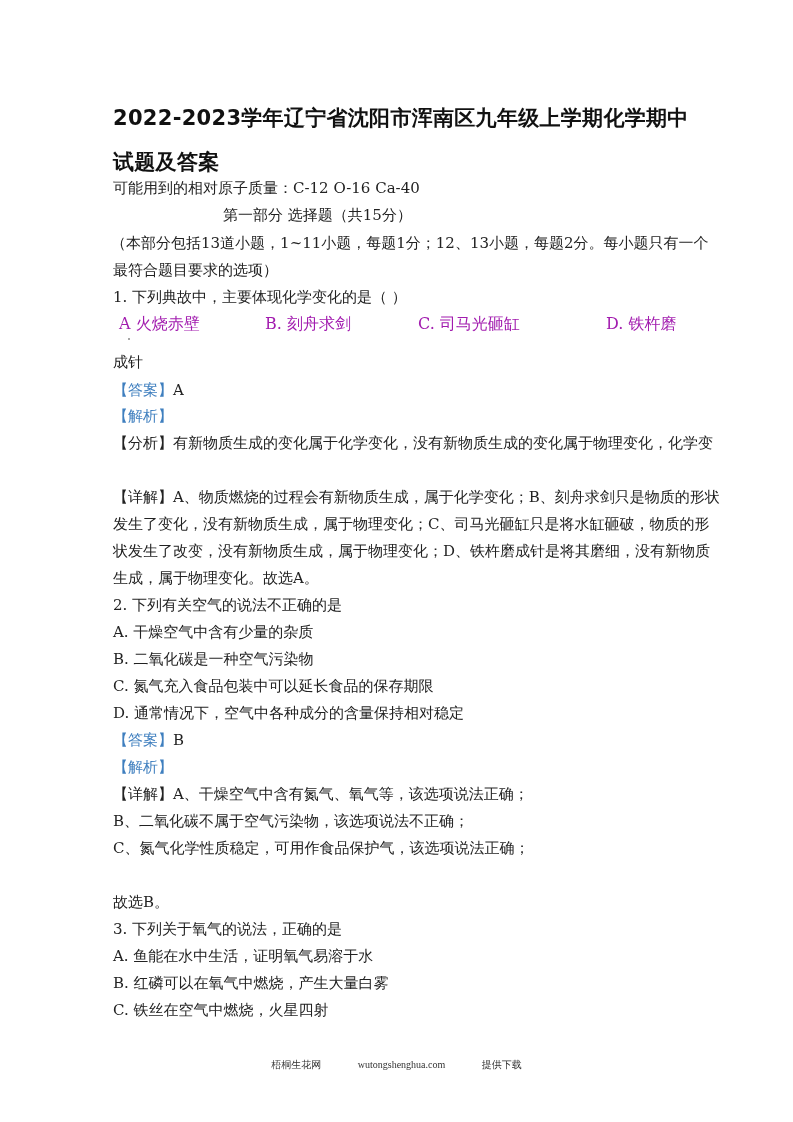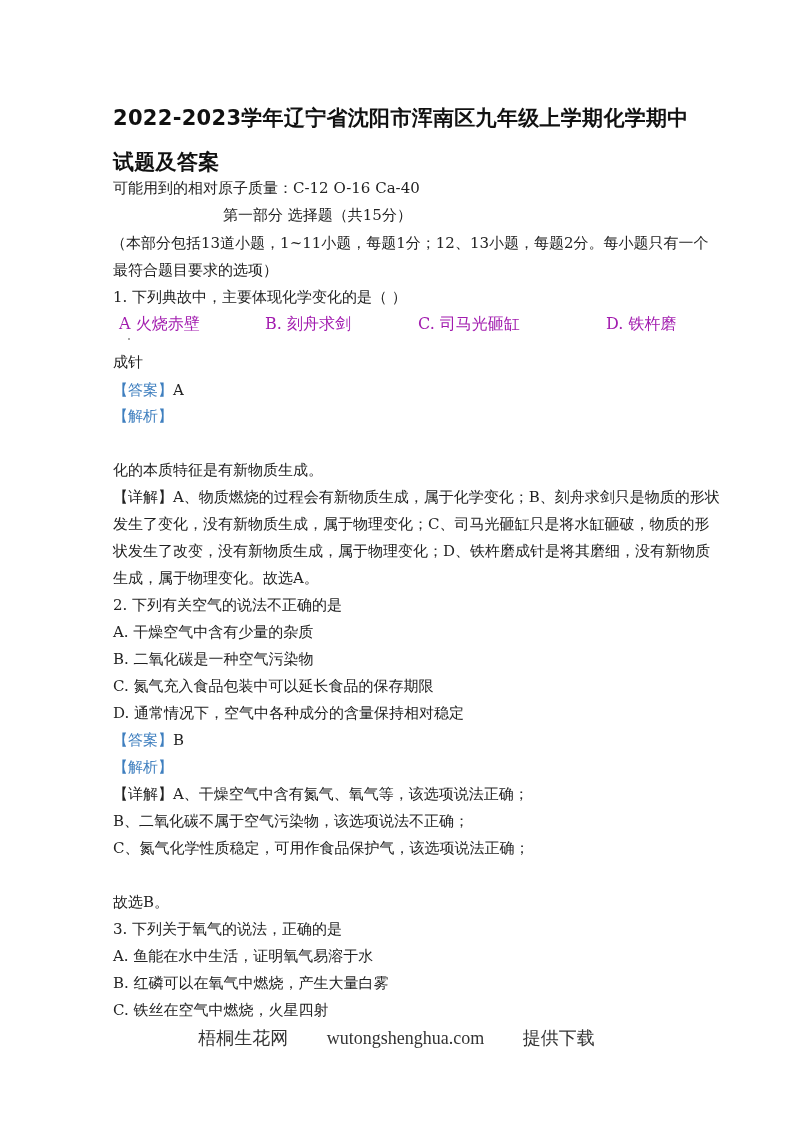--- a/index.html
+++ b/index.html
@@ -7,22 +7,22 @@
          font-family: "DejaVu Serif", "Liberation Serif", serif; color:#1a1a1a; }
   .page { position:absolute; left:0; top:0; width:793px; height:1122px; }
   .title { position:absolute; left:113px; top:96px; width:580px;
            font-family: "DejaVu Sans", "Liberation Sans", sans-serif;
            font-weight:bold; font-size:21px; line-height:44px; color:#111; letter-spacing:0.3px; }
   .line { position:absolute; left:113px; font-size:15px; line-height:20px; white-space:nowrap; color:#222; }
   .center { left:0; width:635px; text-align:center; }
   .blue { color:#3f7fbf; }
   .opt { position:absolute; font-size:16px; line-height:20px; white-space:nowrap; color:#a21caf; }
   .dot { position:absolute; left:128px; top:338px; width:2px; height:2px; background:#888; border-radius:1px; }
-  .footer { position:absolute; top:1026px; left:0; width:793px; text-align:center;
-            font-family: "Liberation Serif", "DejaVu Serif", serif; font-size:18px; color:#333; word-spacing:0; }
+  .footer { position:absolute; top:1058px; left:0; width:793px; text-align:center;
+            font-family: "Liberation Serif", "DejaVu Serif", serif; font-size:10px; color:#333; word-spacing:0; }
   .footer span { margin:0 17px; }
 </style>
 </head>
 <body>
 
 <div class="page">
 
   <div class="title">
     <div>2022-2023学年辽宁省沈阳市浑南区九年级上学期化学期中</div>
     <div>试题及答案</div>
@@ -38,21 +38,21 @@
   <div class="opt" style="top:314px;left:265px">B. 刻舟求剑</div>
   <div class="opt" style="top:314px;left:418px">C. 司马光砸缸</div>
   <div class="opt" style="top:314px;left:606px">D. 铁杵磨</div>
   <div class="dot"></div>
   <div class="line" style="top:352px">成针</div>
 
   <div class="line" style="top:380px">
     <span class="blue">【答案】</span><span>A</span>
   </div>
   <div class="line blue" style="top:406px">【解析】</div>
-  <div class="line" style="top:460px">化的本质特征是有新物质生成。</div>
+  <div class="line" style="top:433px">【分析】有新物质生成的变化属于化学变化，没有新物质生成的变化属于物理变化，化学变</div>
   <div class="line" style="top:487px">【详解】A、物质燃烧的过程会有新物质生成，属于化学变化；B、刻舟求剑只是物质的形状</div>
   <div class="line" style="top:514px">发生了变化，没有新物质生成，属于物理变化；C、司马光砸缸只是将水缸砸破，物质的形</div>
   <div class="line" style="top:541px">状发生了改变，没有新物质生成，属于物理变化；D、铁杵磨成针是将其磨细，没有新物质</div>
   <div class="line" style="top:568px">生成，属于物理变化。故选A。</div>
 
   <div class="line" style="top:595px">2. 下列有关空气的说法不正确的是</div>
   <div class="line" style="top:622px">A. 干燥空气中含有少量的杂质</div>
   <div class="line" style="top:649px">B. 二氧化碳是一种空气污染物</div>
   <div class="line" style="top:676px">C. 氮气充入食品包装中可以延长食品的保存期限</div>
   <div class="line" style="top:703px">D. 通常情况下，空气中各种成分的含量保持相对稳定</div>

